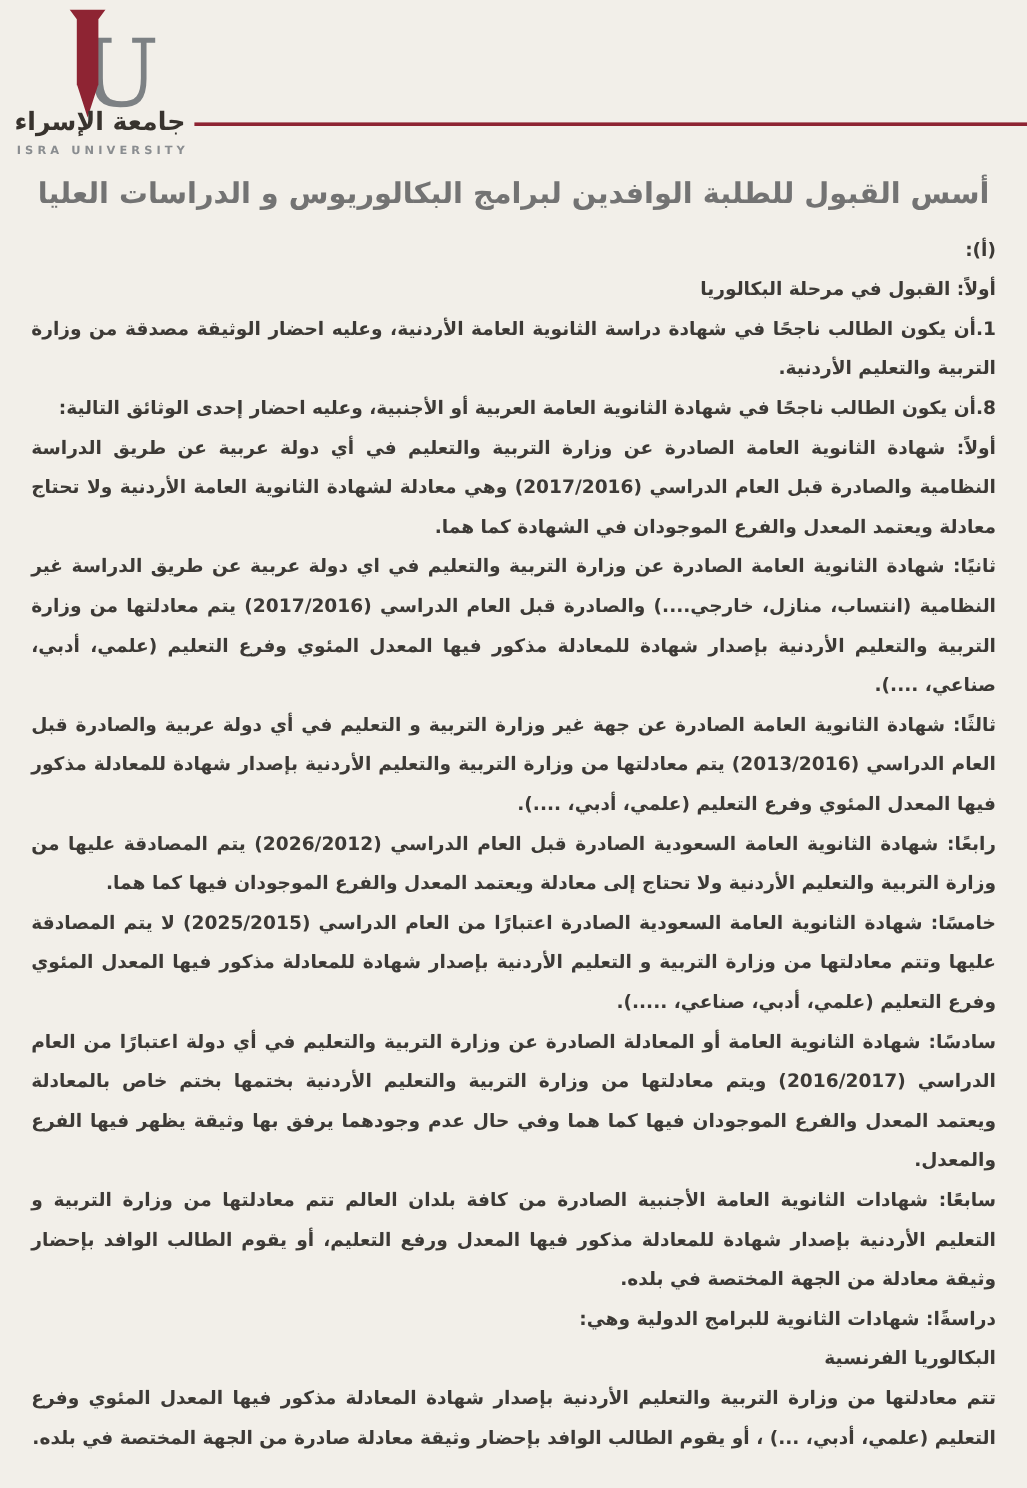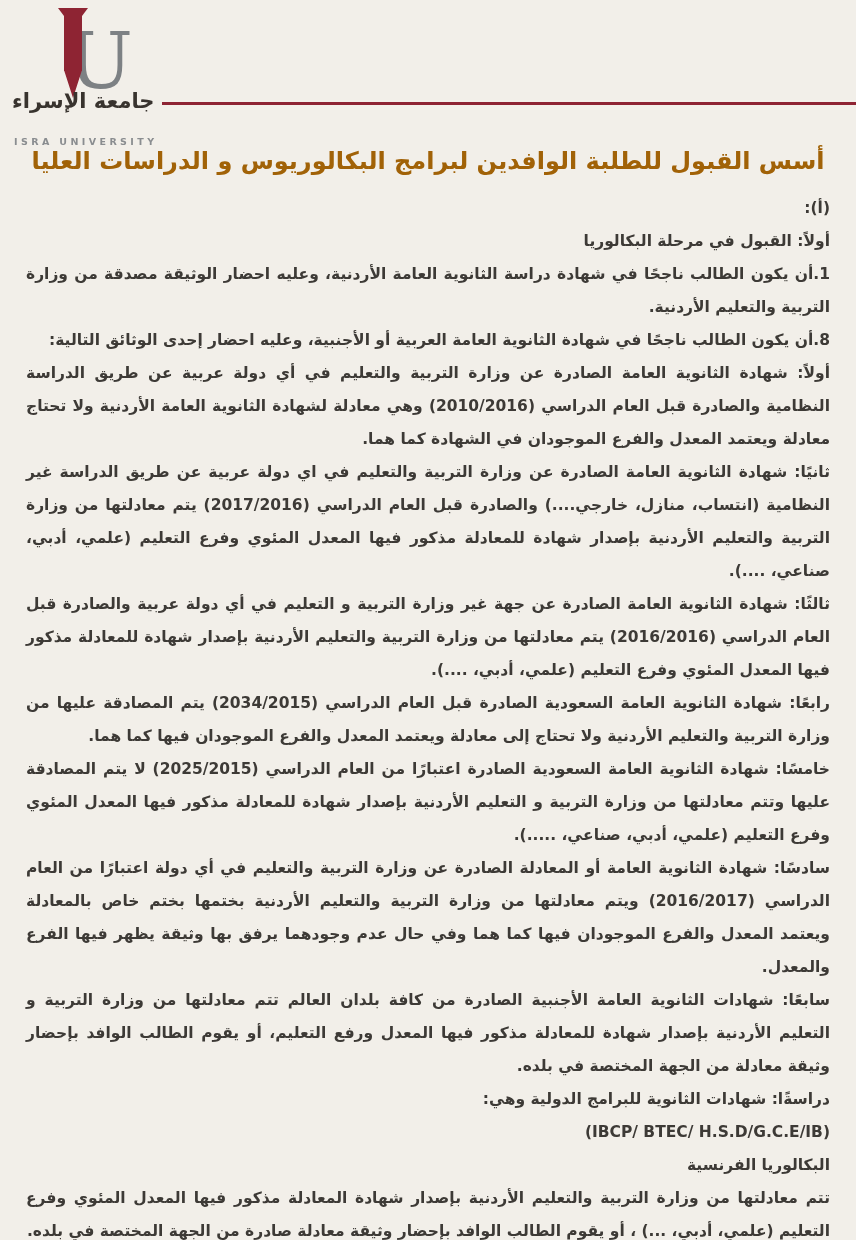--- a/index.html
+++ b/index.html
@@ -18,31 +18,31 @@
     position:absolute;left:12px;right:0;top:88px;
     display:flex;align-items:center;gap:8px;
   }
   .logo-ar{
     direction:rtl;
     font-weight:bold;font-size:21px;color:#38332e;
     white-space:nowrap;line-height:26px;
   }
   .header-line{flex:1 1 auto;height:3px;background:#8e2433;margin-top:4px;}
   .logo-en{
-    position:absolute;left:14px;top:136px;
+    position:absolute;left:14px;top:120px;
     font-size:9.5px;font-weight:bold;letter-spacing:3.4px;
     color:#8a8d90;white-space:nowrap;
   }
   
   .doc-title{
     direction:rtl;text-align:center;
     font-size:24px;font-weight:bold;
     margin:4px 26px 14px 26px;
     line-height:34px;
-    color:#a16207;
+    color:#737373;
   }
   .content{
     direction:rtl;
     padding:0 26px;
     font-size:15.5px;font-weight:bold;
     line-height:33px;
     color:#3d3a36;
   }
   .content p{margin:0;padding:0;}
   .content p.justify{text-align:justify;text-justify:inter-word;}
@@ -65,24 +65,23 @@
   <div class="logo-en">ISRA UNIVERSITY</div>
 </div>
 
 <div class="doc-title">أسس القبول للطلبة الوافدين لبرامج البكالوريوس و الدراسات العليا</div>
 
 <div class="content" id="doc-body">
     <p class="right">(أ):</p>
     <p class="right">أولاً: القبول في مرحلة البكالوريا</p>
     <p class="justify">1.أن يكون الطالب ناجحًا في شهادة دراسة الثانوية العامة الأردنية، وعليه احضار الوثيقة مصدقة من وزارة التربية والتعليم الأردنية.</p>
     <p class="right">8.أن يكون الطالب ناجحًا في شهادة الثانوية العامة العربية أو الأجنبية، وعليه احضار إحدى الوثائق التالية:</p>
-    <p class="justify">أولاً: شهادة الثانوية العامة الصادرة عن وزارة التربية والتعليم في أي دولة عربية عن طريق الدراسة النظامية والصادرة قبل العام الدراسي (2010/2016) وهي معادلة لشهادة الثانوية العامة الأردنية ولا تحتاج معادلة ويعتمد المعدل والفرع الموجودان في الشهادة كما هما.</p>
+    <p class="justify">أولاً: شهادة الثانوية العامة الصادرة عن وزارة التربية والتعليم في أي دولة عربية عن طريق الدراسة النظامية والصادرة قبل العام الدراسي (2017/2016) وهي معادلة لشهادة الثانوية العامة الأردنية ولا تحتاج معادلة ويعتمد المعدل والفرع الموجودان في الشهادة كما هما.</p>
     <p class="justify">ثانيًا: شهادة الثانوية العامة الصادرة عن وزارة التربية والتعليم في اي دولة عربية عن طريق الدراسة غير النظامية (انتساب، منازل، خارجي....) والصادرة قبل العام الدراسي (2017/2016) يتم معادلتها من وزارة التربية والتعليم الأردنية بإصدار شهادة للمعادلة مذكور فيها المعدل المئوي وفرع التعليم (علمي، أدبي، صناعي، ....).</p>
-    <p class="justify">ثالثًا: شهادة الثانوية العامة الصادرة عن جهة غير وزارة التربية و التعليم في أي دولة عربية والصادرة قبل العام الدراسي (2016/2016) يتم معادلتها من وزارة التربية والتعليم الأردنية بإصدار شهادة للمعادلة مذكور فيها المعدل المئوي وفرع التعليم (علمي، أدبي، ....).</p>
-    <p class="justify">رابعًا: شهادة الثانوية العامة السعودية الصادرة قبل العام الدراسي (2034/2015) يتم المصادقة عليها من وزارة التربية والتعليم الأردنية ولا تحتاج إلى معادلة ويعتمد المعدل والفرع الموجودان فيها كما هما.</p>
+    <p class="justify">ثالثًا: شهادة الثانوية العامة الصادرة عن جهة غير وزارة التربية و التعليم في أي دولة عربية والصادرة قبل العام الدراسي (2013/2016) يتم معادلتها من وزارة التربية والتعليم الأردنية بإصدار شهادة للمعادلة مذكور فيها المعدل المئوي وفرع التعليم (علمي، أدبي، ....).</p>
+    <p class="justify">رابعًا: شهادة الثانوية العامة السعودية الصادرة قبل العام الدراسي (2026/2012) يتم المصادقة عليها من وزارة التربية والتعليم الأردنية ولا تحتاج إلى معادلة ويعتمد المعدل والفرع الموجودان فيها كما هما.</p>
     <p class="justify">خامسًا: شهادة الثانوية العامة السعودية الصادرة اعتبارًا من العام الدراسي (2025/2015) لا يتم المصادقة عليها وتتم معادلتها من وزارة التربية و التعليم الأردنية بإصدار شهادة للمعادلة مذكور فيها المعدل المئوي وفرع التعليم (علمي، أدبي، صناعي، .....).</p>
     <p class="justify">سادسًا: شهادة الثانوية العامة أو المعادلة الصادرة عن وزارة التربية والتعليم في أي دولة اعتبارًا من العام الدراسي (2016/2017) ويتم معادلتها من وزارة التربية والتعليم الأردنية بختمها بختم خاص بالمعادلة ويعتمد المعدل والفرع الموجودان فيها كما هما وفي حال عدم وجودهما يرفق بها وثيقة يظهر فيها الفرع والمعدل.</p>
     <p class="justify">سابعًا: شهادات الثانوية العامة الأجنبية الصادرة من كافة بلدان العالم تتم معادلتها من وزارة التربية و التعليم الأردنية بإصدار شهادة للمعادلة مذكور فيها المعدل ورفع التعليم، أو يقوم الطالب الوافد بإحضار وثيقة معادلة من الجهة المختصة في بلده.</p>
     <p class="right">دراسةًا: شهادات الثانوية للبرامج الدولية وهي:</p>
-    <p class="ltr">(IBCP/ BTEC/ H.S.D/G.C.E/IB)</p>
     <p class="right">البكالوريا الفرنسية</p>
     <p class="justify">تتم معادلتها من وزارة التربية والتعليم الأردنية بإصدار شهادة المعادلة مذكور فيها المعدل المئوي وفرع التعليم (علمي، أدبي، ...) ، أو يقوم الطالب الوافد بإحضار وثيقة معادلة صادرة من الجهة المختصة في بلده.</p>
   </div>
 
 </body></html>

